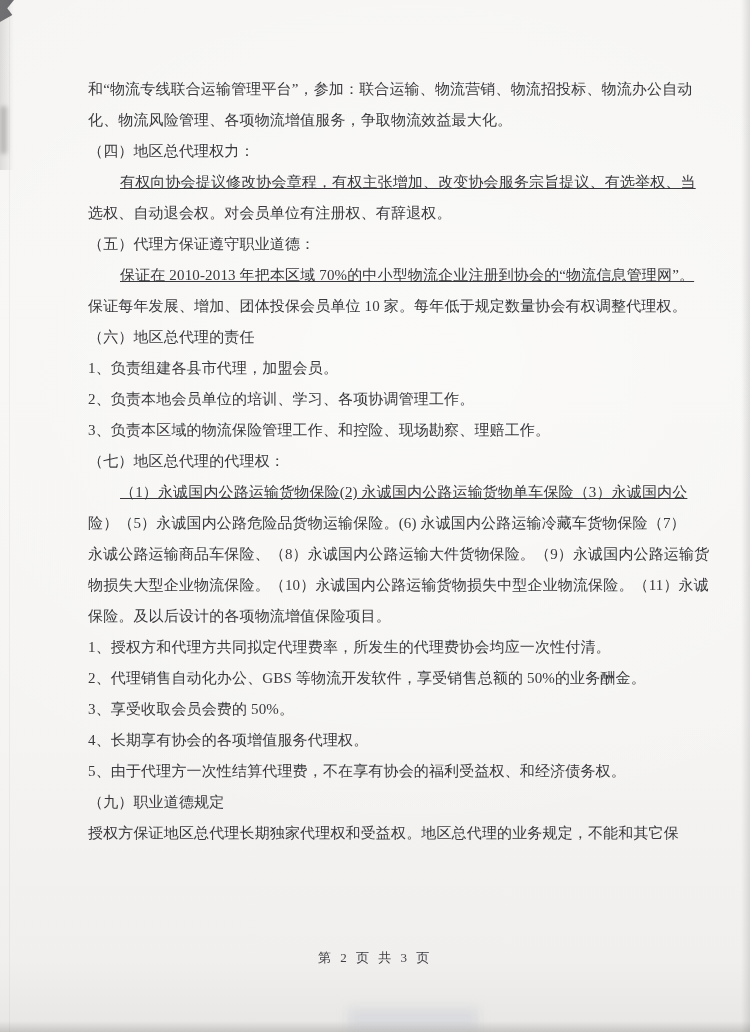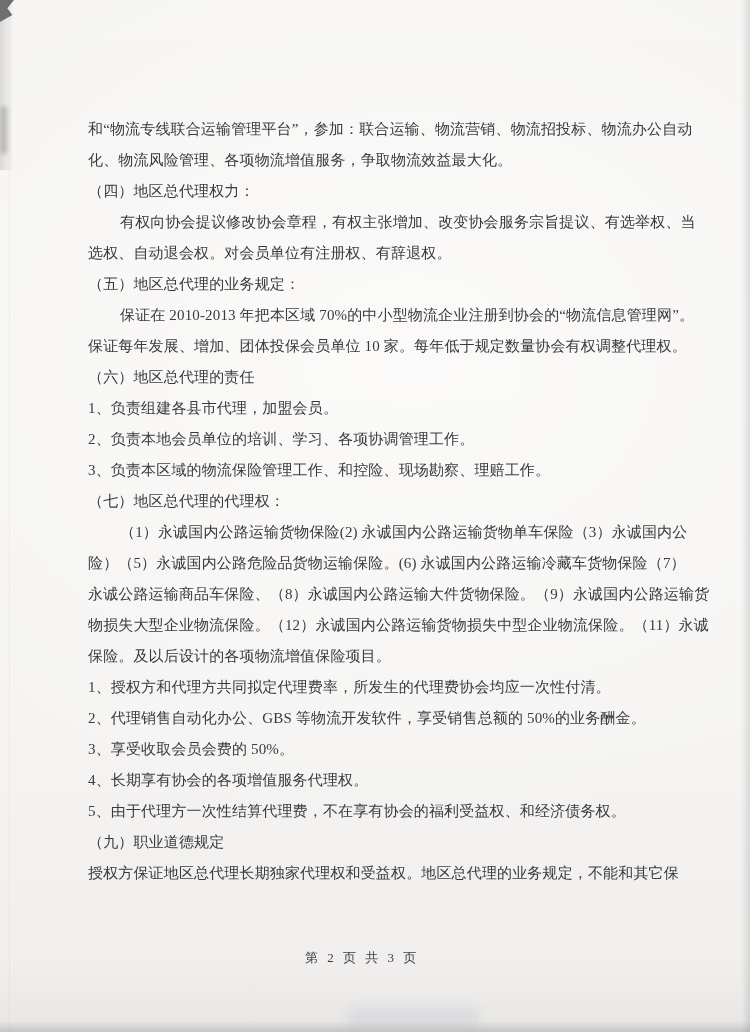--- a/index.html
+++ b/index.html
@@ -72,38 +72,38 @@
   }
   
   .content {
     position: absolute;
     left: 88px;
     top: 74px;
     width: 614px;
     color: #3a3a3e;
     font-size: 15px;
     letter-spacing: 0.15px;
-    margin-top: 40px;
   }
   .line {
     height: 31px;
     line-height: 31px;
     white-space: nowrap;
   }
-  .ind { text-indent: 32px; }
+  .ind { text-indent: 32px; text-decoration: underline; }
   .footer {
     position: absolute;
-    left: 16px;
+    left: 0;
     top: 944px;
     width: 692px;
     text-align: center;
     font-size: 13px;
     letter-spacing: 3px;
     color: #3f3f45;
     line-height: 28px;
+    padding-left: 29px;
   }
 </style>
 </head>
 <body>
 
 <div class="page">
 
   <div class="corner-mark"></div>
   <div class="left-edge-shadow"></div>
   <div class="left-smudge"></div>
@@ -111,32 +111,32 @@
   <div class="right-band"></div>
   <div class="bottom-band"></div>
   <div class="bottom-smudge"></div>
 
   <div class="content">
     <div class="line">和“物流专线联合运输管理平台”，参加：联合运输、物流营销、物流招投标、物流办公自动</div>
     <div class="line">化、物流风险管理、各项物流增值服务，争取物流效益最大化。</div>
     <div class="line">（四）地区总代理权力：</div>
     <div class="line ind">有权向协会提议修改协会章程，有权主张增加、改变协会服务宗旨提议、有选举权、当</div>
     <div class="line">选权、自动退会权。对会员单位有注册权、有辞退权。</div>
-    <div class="line">（五）地区总代理的业务规定：</div>
+    <div class="line">（五）代理方保证遵守职业道德：</div>
     <div class="line ind">保证在 2010-2013 年把本区域 70%的中小型物流企业注册到协会的“物流信息管理网”。</div>
     <div class="line">保证每年发展、增加、团体投保会员单位 10 家。每年低于规定数量协会有权调整代理权。</div>
     <div class="line">（六）地区总代理的责任</div>
     <div class="line">1、负责组建各县市代理，加盟会员。</div>
     <div class="line">2、负责本地会员单位的培训、学习、各项协调管理工作。</div>
     <div class="line">3、负责本区域的物流保险管理工作、和控险、现场勘察、理赔工作。</div>
     <div class="line">（七）地区总代理的代理权：</div>
     <div class="line ind">（1）永诚国内公路运输货物保险(2) 永诚国内公路运输货物单车保险（3）永诚国内公</div>
     <div class="line">险）（5）永诚国内公路危险品货物运输保险。(6) 永诚国内公路运输冷藏车货物保险（7）</div>
     <div class="line">永诚公路运输商品车保险、（8）永诚国内公路运输大件货物保险。（9）永诚国内公路运输货</div>
-    <div class="line">物损失大型企业物流保险。（12）永诚国内公路运输货物损失中型企业物流保险。（11）永诚</div>
+    <div class="line">物损失大型企业物流保险。（10）永诚国内公路运输货物损失中型企业物流保险。（11）永诚</div>
     <div class="line">保险。及以后设计的各项物流增值保险项目。</div>
     <div class="line">1、授权方和代理方共同拟定代理费率，所发生的代理费协会均应一次性付清。</div>
     <div class="line">2、代理销售自动化办公、GBS 等物流开发软件，享受销售总额的 50%的业务酬金。</div>
     <div class="line">3、享受收取会员会费的 50%。</div>
     <div class="line">4、长期享有协会的各项增值服务代理权。</div>
     <div class="line">5、由于代理方一次性结算代理费，不在享有协会的福利受益权、和经济债务权。</div>
     <div class="line">（九）职业道德规定</div>
     <div class="line">授权方保证地区总代理长期独家代理权和受益权。地区总代理的业务规定，不能和其它保</div>
   </div>
 

